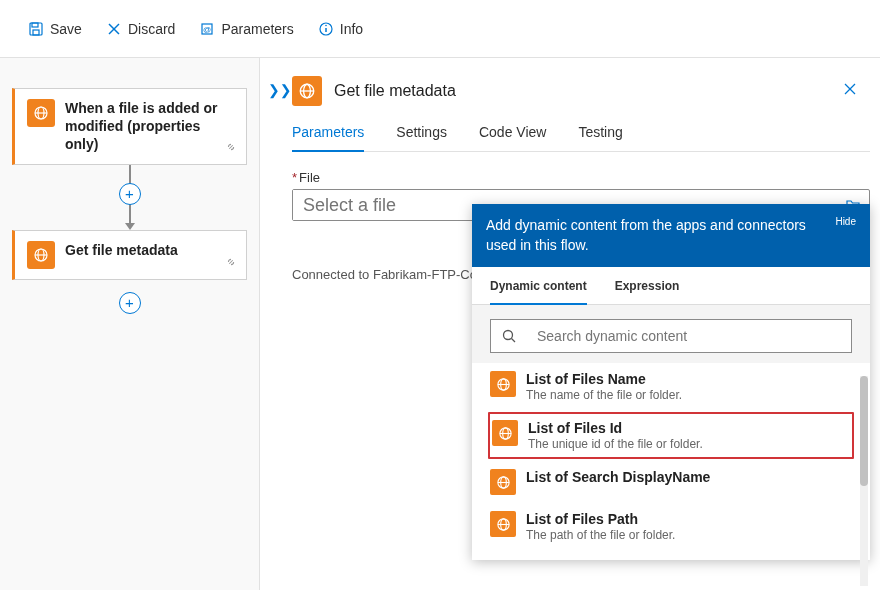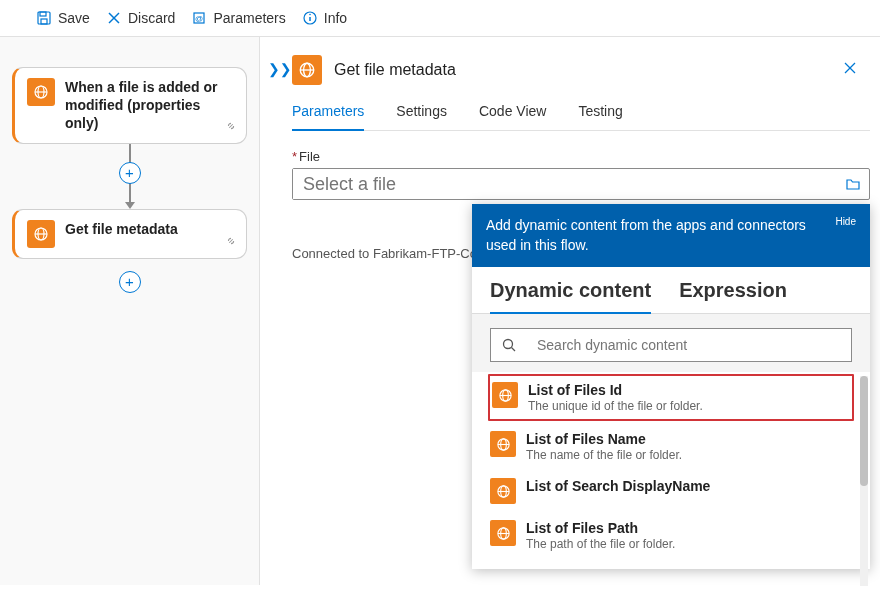--- a/index.html
+++ b/index.html
@@ -1,28 +1,28 @@
 <!DOCTYPE html>
 <html><head>
 <meta charset="utf-8">
 <style>
 * { box-sizing: border-box; margin: 0; padding: 0; font-family: "Segoe UI", Arial, sans-serif; }
 body { background: #fff; width: 880px; height: 590px; overflow: hidden; position: relative; }
 
 
-.toolbar { height: 37px; border-bottom: 1px solid #e1e1e1; display: flex; align-items: center; padding: 0 28px; }
+.toolbar { height: 58px; border-bottom: 1px solid #e1e1e1; display: flex; align-items: center; padding: 0 20px; gap: 8px; }
 .toolbar-btn { display: flex; align-items: center; gap: 6px; padding: 4px 8px; cursor: pointer; font-size: 14px; color: #333; }
 .toolbar-btn svg { width: 16px; height: 16px; }
 
 
 .main { display: flex; height: calc(100% - 42px); }
 
 
 .canvas { width: 260px; background: #f9f9f9; border-right: 1px solid #e1e1e1; padding: 30px 12px; position: relative; }
-.flow-card { background: #fff; border: 1px solid #d0d0d0; border-left: 3px solid #f0821e; border-radius: 11px; padding: 10px 12px; margin-bottom: 0; position: relative; }
+.flow-card { background: #fff; border: 1px solid #d0d0d0; border-left: 3px solid #f0821e; border-radius: 0; padding: 10px 12px; margin-bottom: 0; position: relative; }
 .flow-card-hdr { display: flex; align-items: flex-start; gap: 10px; }
 .flow-icon { width: 28px; height: 28px; background: #f0821e; border-radius: 3px; display: flex; align-items: center; justify-content: center; flex-shrink: 0; }
 .flow-icon svg { width: 16px; height: 16px; stroke: #fff; fill: none; }
 .flow-title { font-size: 14px; font-weight: 600; color: #222; line-height: 1.3; }
 .flow-link-icon { position: absolute; right: 8px; bottom: 6px; color: #999; }
 .flow-link-icon svg { width: 14px; height: 14px; }
 .connector-line { width: 2px; height: 30px; background: #8a8a8a; margin: 0 auto; }
 .arrow-down { width: 0; height: 0; border-left: 5px solid transparent; border-right: 5px solid transparent; border-top: 7px solid #8a8a8a; margin: 0 auto; }
 .add-btn { width: 22px; height: 22px; border: 1px solid #0078d4; border-radius: 50%; background: #fff; color: #0078d4; display: flex; align-items: center; justify-content: center; margin: -12px auto; position: relative; z-index: 2; cursor: pointer; font-size: 15px; }
 
@@ -49,21 +49,21 @@
 .folder-btn svg { width: 16px; height: 16px; }
 
 .connected-text { font-size: 13px; color: #555; margin-top: 46px; }
 
 
 .popover { position: absolute; left: 472px; top: 204px; width: 398px; background: #fff; box-shadow: 0 2px 12px rgba(0,0,0,0.25); }
 .pop-banner { background: #0060ac; color: #fff; padding: 12px 14px; display: flex; align-items: flex-start; font-size: 14px; }
 .pop-banner-text { flex: 1; line-height: 1.4; }
 .pop-hide { font-size: 10px; cursor: pointer; margin-left: 10px; }
 .pop-tabs { display: flex; gap: 28px; padding: 12px 18px 0; border-bottom: 1px solid #dcdcdc; }
-.pop-tab { font-size: 20px; font-weight: 600; color: #333; padding-bottom: 10px; cursor: pointer; }
+.pop-tab { font-size: 12px; font-weight: 600; color: #333; padding-bottom: 10px; cursor: pointer; }
 .pop-tab.active { border-bottom: 2px solid #0078d4; margin-bottom: -1px; }
 .pop-search-wrap { padding: 14px 18px 10px; background: #f4f4f4; }
 .pop-search { display: flex; align-items: center; border: 1px solid #8a8a8a; background: #fff; height: 34px; padding: 0 10px; gap: 20px; }
 .pop-search svg { width: 16px; height: 16px; color: #555; }
 .pop-search input { border: none; outline: none; flex: 1; font-size: 14px; }
 .pop-body { max-height: 255px; overflow-y: auto; padding: 0 0 10px; }
 .pop-group-hdr { display: flex; align-items: center; padding: 6px 18px 10px; font-size: 13px; color: #555; background: #f4f4f4; }
 .pop-group-hdr span:first-child { flex: 1; white-space: nowrap; overflow: hidden; text-overflow: ellipsis; }
 .see-more { color: #555; cursor: pointer; font-size: 13px; }
 .pop-item { display: flex; gap: 10px; padding: 8px 18px; cursor: pointer; align-items: flex-start; }
@@ -210,20 +210,33 @@
     <div class="pop-search">
       <svg viewBox="0 0 16 16">
           <circle cx="7" cy="7" r="4.5" fill="none" stroke="currentColor" stroke-width="1.3"></circle>
           <line x1="10.5" y1="10.5" x2="14" y2="14" stroke="currentColor" stroke-width="1.3"></line>
         </svg>
       <input placeholder="Search dynamic content" style="">
     </div>
   </div>
   <div class="pop-body">
     <div id="pop-items">
+        <div class="pop-item">
+    <div class="pop-item-icon">
+      <svg viewBox="0 0 16 16">
+              <circle cx="8" cy="8" r="6" stroke-width="1.2"></circle>
+              <ellipse cx="8" cy="8" rx="3" ry="6" stroke-width="1.2"></ellipse>
+              <line x1="2" y1="8" x2="14" y2="8" stroke-width="1.2" stroke="#fff"></line>
+            </svg>
+    </div>
+    <div class="pop-item-text">
+      <div class="pop-item-title">List of Files Name</div>
+      <div class="pop-item-desc">The name of the file or folder.</div>
+    </div>
+        </div>
         <div class="pop-item highlighted">
     <div class="pop-item-icon">
       <svg viewBox="0 0 16 16">
               <circle cx="8" cy="8" r="6" stroke-width="1.2"></circle>
               <ellipse cx="8" cy="8" rx="3" ry="6" stroke-width="1.2"></ellipse>
               <line x1="2" y1="8" x2="14" y2="8" stroke-width="1.2" stroke="#fff"></line>
             </svg>
     </div>
     <div class="pop-item-text">
       <div class="pop-item-title">List of Files Id</div>
@@ -232,33 +245,20 @@
         </div>
         <div class="pop-item">
     <div class="pop-item-icon">
       <svg viewBox="0 0 16 16">
               <circle cx="8" cy="8" r="6" stroke-width="1.2"></circle>
               <ellipse cx="8" cy="8" rx="3" ry="6" stroke-width="1.2"></ellipse>
               <line x1="2" y1="8" x2="14" y2="8" stroke-width="1.2" stroke="#fff"></line>
             </svg>
     </div>
     <div class="pop-item-text">
-      <div class="pop-item-title">List of Files Name</div>
-      <div class="pop-item-desc">The name of the file or folder.</div>
-    </div>
-        </div>
-        <div class="pop-item">
-    <div class="pop-item-icon">
-      <svg viewBox="0 0 16 16">
-              <circle cx="8" cy="8" r="6" stroke-width="1.2"></circle>
-              <ellipse cx="8" cy="8" rx="3" ry="6" stroke-width="1.2"></ellipse>
-              <line x1="2" y1="8" x2="14" y2="8" stroke-width="1.2" stroke="#fff"></line>
-            </svg>
-    </div>
-    <div class="pop-item-text">
       <div class="pop-item-title">List of Search DisplayName</div>
     </div>
         </div>
         <div class="pop-item">
     <div class="pop-item-icon">
       <svg viewBox="0 0 16 16">
               <circle cx="8" cy="8" r="6" stroke-width="1.2"></circle>
               <ellipse cx="8" cy="8" rx="3" ry="6" stroke-width="1.2"></ellipse>
               <line x1="2" y1="8" x2="14" y2="8" stroke-width="1.2" stroke="#fff"></line>
             </svg>

